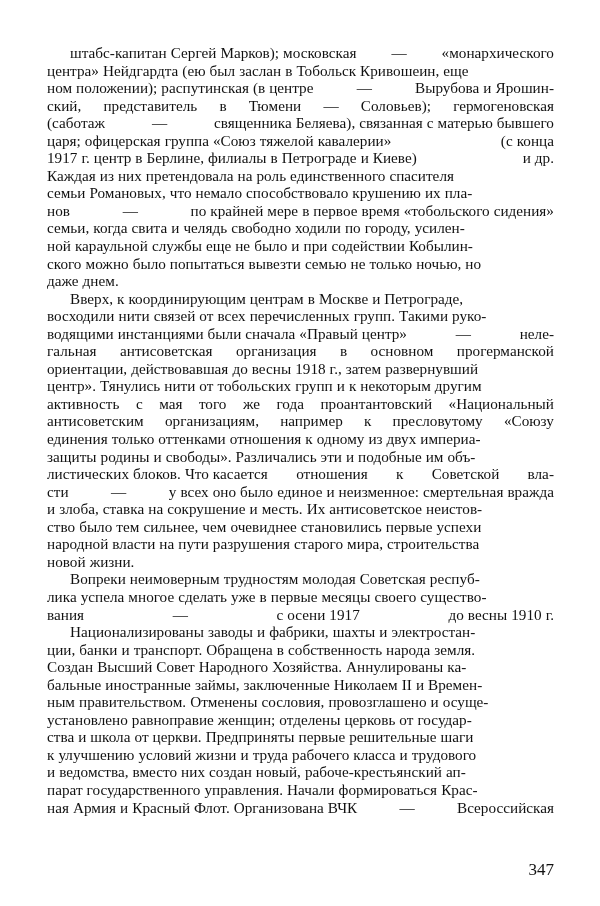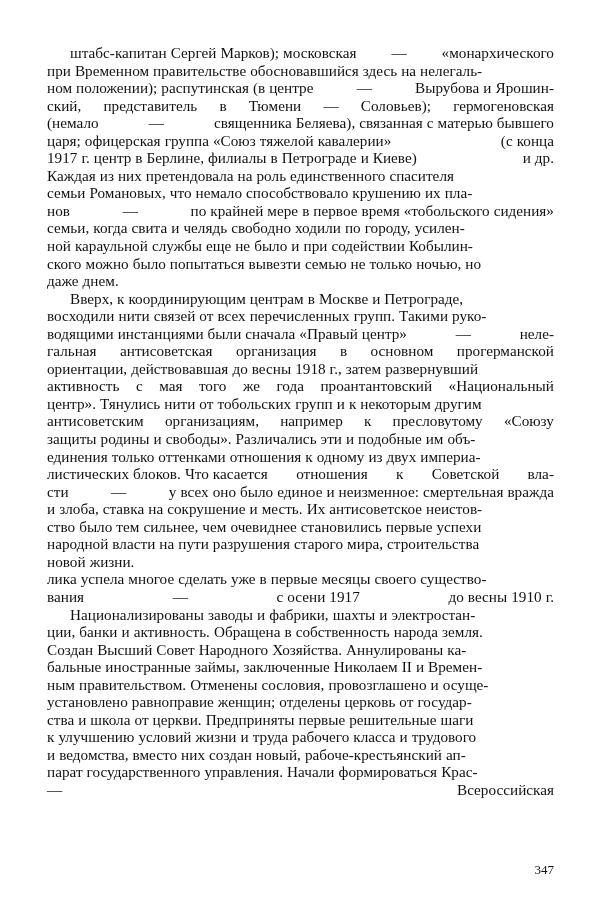--- a/index.html
+++ b/index.html
@@ -63,55 +63,55 @@
   .line.j > span { white-space: pre; }
   .line.indent { padding-left: 23px; }
   .line.j.indent { padding-left: 23px; }
 
   .folio {
     position: absolute;
     left: 0;
     top: 861px;
     width: 554px;
     text-align: right;
-    font-size: 13px;
+    font-size: 17px;
     line-height: 18px;
     font-family: "Liberation Serif", "DejaVu Serif", serif;
     color: #111111;
   }
 </style>
 </head>
 <body>
 
 <div class="page">
 
   <div class="text-block">
     <p class="para" id="para-1">
         <span class="line indent j">
           <span>штабс-капитан Сергей Марков); московская</span>
           <span>—</span>
           <span>«монархического</span>
         </span>
-        <span class="line">при Временном правительстве обосновавшийся здесь на нелегаль-</span>
+        <span class="line">центра» Нейдгардта (ею был заслан в Тобольск Кривошеин, еще</span>
         <span class="line j">
           <span>ном положении); распутинская (в центре</span>
           <span>—</span>
           <span>Вырубова и Ярошин-</span>
         </span>
         <span class="line j">
           <span>ский,</span>
           <span>представитель</span>
           <span>в</span>
           <span>Тюмени</span>
           <span>—</span>
           <span>Соловьев);</span>
           <span>гермогеновская</span>
         </span>
         <span class="line j">
-          <span>(немало</span>
+          <span>(саботаж</span>
           <span>—</span>
           <span>священника Беляева), связанная с матерью бывшего</span>
         </span>
         <span class="line j">
           <span>царя; офицерская группа «Союз тяжелой кавалерии»</span>
           <span>(с конца</span>
         </span>
         <span class="line j">
           <span>1917 г. центр в Берлине, филиалы в Петрограде и Киеве)</span>
           <span>и др.</span>
@@ -138,79 +138,81 @@
         </span>
         <span class="line j">
           <span>гальная</span>
           <span>антисоветская</span>
           <span>организация</span>
           <span>в</span>
           <span>основном</span>
           <span>прогерманской</span>
         </span>
         <span class="line">ориентации, действовавшая до весны 1918 г., затем развернувший</span>
+        <span class="line">центр». Тянулись нити от тобольских групп и к некоторым другим</span>
         <span class="line j">
           <span>активность</span>
           <span>с</span>
           <span>мая</span>
           <span>того</span>
           <span>же</span>
           <span>года</span>
           <span>проантантовский</span>
           <span>«Национальный</span>
         </span>
-        <span class="line">центр». Тянулись нити от тобольских групп и к некоторым другим</span>
         <span class="line j">
           <span>антисоветским</span>
           <span>организациям,</span>
           <span>например</span>
           <span>к</span>
           <span>пресловутому</span>
           <span>«Союзу</span>
         </span>
+        <span class="line">единения только оттенками отношения к одному из двух империа-</span>
         <span class="line">защиты родины и свободы». Различались эти и подобные им объ-</span>
-        <span class="line">единения только оттенками отношения к одному из двух империа-</span>
         <span class="line j">
           <span>листических блоков. Что касается</span>
           <span>отношения</span>
           <span>к</span>
           <span>Советской</span>
           <span>вла-</span>
         </span>
         <span class="line j">
           <span>сти</span>
           <span>—</span>
           <span>у всех оно было единое и неизменное: смертельная вражда</span>
         </span>
         <span class="line">и злоба, ставка на сокрушение и месть. Их антисоветское неистов-</span>
         <span class="line">ство было тем сильнее, чем очевиднее становились первые успехи</span>
         <span class="line">народной власти на пути разрушения старого мира, строительства</span>
         <span class="line">новой жизни.</span>
       </p>
     <p class="para" id="para-3">
+        <span class="line indent">Вопреки неимоверным трудностям молодая Советская респуб-</span>
         <span class="line">лика успела многое сделать уже в первые месяцы своего существо-</span>
         <span class="line j">
           <span>вания</span>
           <span>—</span>
           <span>с осени 1917</span>
           <span>до весны 1910 г.</span>
         </span>
       </p>
     <p class="para" id="para-4">
         <span class="line indent">Национализированы заводы и фабрики, шахты и электростан-</span>
-        <span class="line">ции, банки и активность. Обращена в собственность народа земля.</span>
+        <span class="line">ции, банки и транспорт. Обращена в собственность народа земля.</span>
         <span class="line">Создан Высший Совет Народного Хозяйства. Аннулированы ка-</span>
         <span class="line">бальные иностранные займы, заключенные Николаем II и Времен-</span>
         <span class="line">ным правительством. Отменены сословия, провозглашено и осуще-</span>
         <span class="line">установлено равноправие женщин; отделены церковь от государ-</span>
         <span class="line">ства и школа от церкви. Предприняты первые решительные шаги</span>
         <span class="line">к улучшению условий жизни и труда рабочего класса и трудового</span>
         <span class="line">и ведомства, вместо них создан новый, рабоче-крестьянский ап-</span>
         <span class="line">парат государственного управления. Начали формироваться Крас-</span>
         <span class="line j">
+          <span>ная Армия и Красный Флот. Организована ВЧК</span>
           <span>—</span>
           <span>Всероссийская</span>
         </span>
       </p>
   </div>
 
   <div class="folio">347</div>
 
 </div>
 

